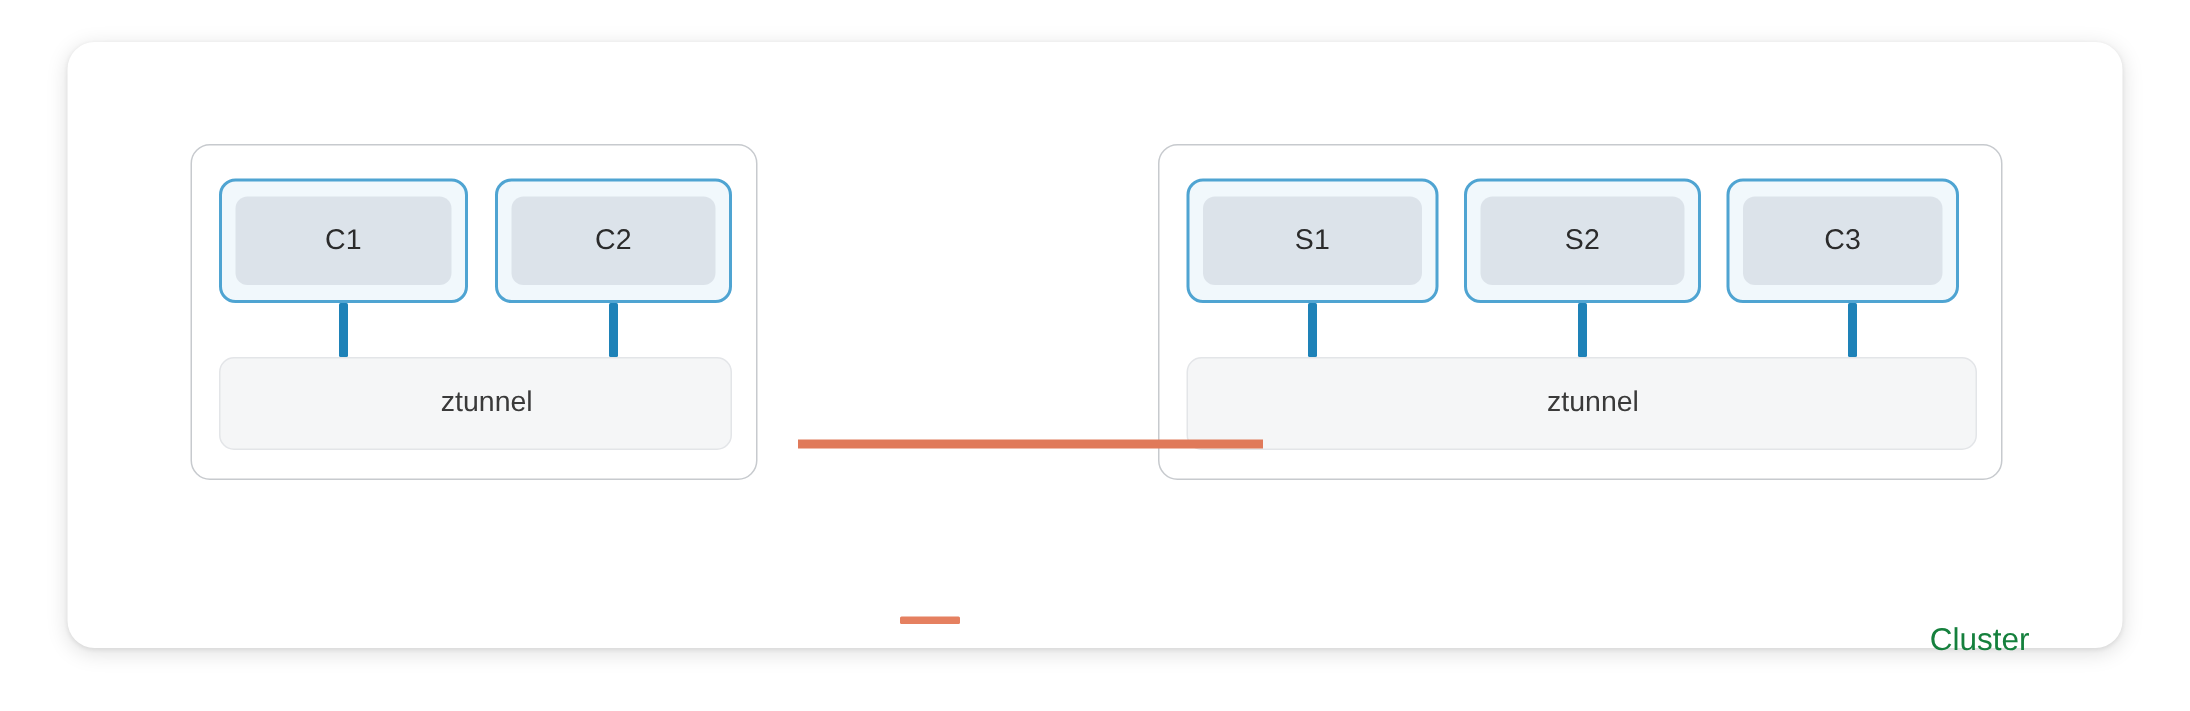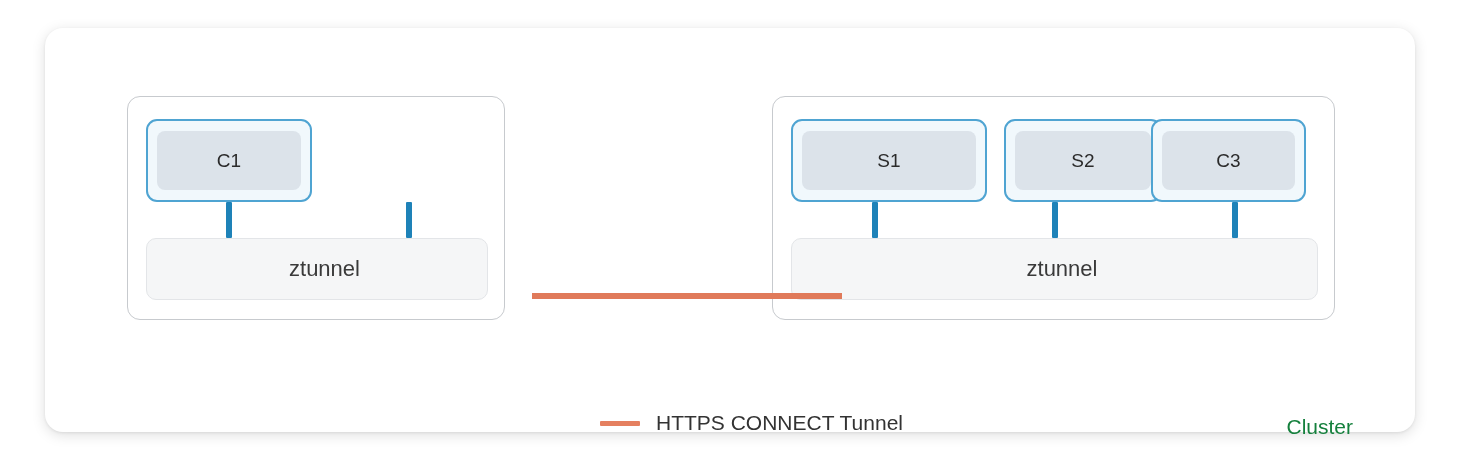--- a/index.html
+++ b/index.html
@@ -69,22 +69,22 @@
   .pod-label {
     font-size: 19px;
     color: #2B2B2B;
     letter-spacing: 0.2px;
   }
 
   
   .pod.c1 { left: 18px;  width: 166px; }
   .pod.c2 { left: 202px; width: 158px; }
   
-  .pod.s1 { left: 18px;  width: 196px; }
-  .pod.s2 { left: 203px; width: 158px; margin-left: 28px; }
+  .pod.s1 { left: 18px;  width: 168px; }
+  .pod.s2 { left: 203px; width: 158px; }
   .pod.c3 { left: 378px; width: 155px; }
 
   
   .stem {
     position: absolute;
     top: 105px;
     width: 6px;
     height: 36px;
     background: #1E82B8;
     border-radius: 1px;
@@ -104,21 +104,21 @@
     border: 1px solid #E3E5E8;
     border-radius: 10px;
     box-sizing: border-box;
     display: flex;
     align-items: center;
     justify-content: center;
   }
   .ztunnel.left-zt  { left: 18px; width: 342px; }
   .ztunnel.right-zt { left: 18px; width: 527px; }
   .ztunnel-label {
-    font-size: 22px;
+    font-size: 19px;
     color: #3A3A3A;
     margin-left: 15px;
   }
 
   
   .tunnel-line {
     position: absolute;
     left: 487px;
     top: 265px;
     width: 310px;
@@ -163,20 +163,25 @@
   <div class="cluster-card">
 
     <div class="node-group left">
 
       <div class="pod c1">
         <div class="pod-inner">
           <span class="pod-label">C1</span>
         </div>
       </div>
 
+      <div class="pod c2">
+        <div class="pod-inner">
+          <span class="pod-label">C2</span>
+        </div>
+      </div>
 
       <div class="stem l1"></div>
       <div class="stem l2"></div>
 
       <div class="ztunnel left-zt">
         <span class="ztunnel-label">ztunnel</span>
       </div>
 
     </div>
 
@@ -207,19 +212,18 @@
       <div class="ztunnel right-zt">
         <span class="ztunnel-label">ztunnel</span>
       </div>
 
     </div>
 
     <div class="tunnel-line"></div>
 
     <div class="legend">
       <span class="legend-swatch"></span>
-      <span class="legend-label">HTTPS CONNECT Tunnel</span>
     </div>
 
     <div class="cluster-caption">Cluster</div>
 
   </div>
 </div>
 
 </body></html>

